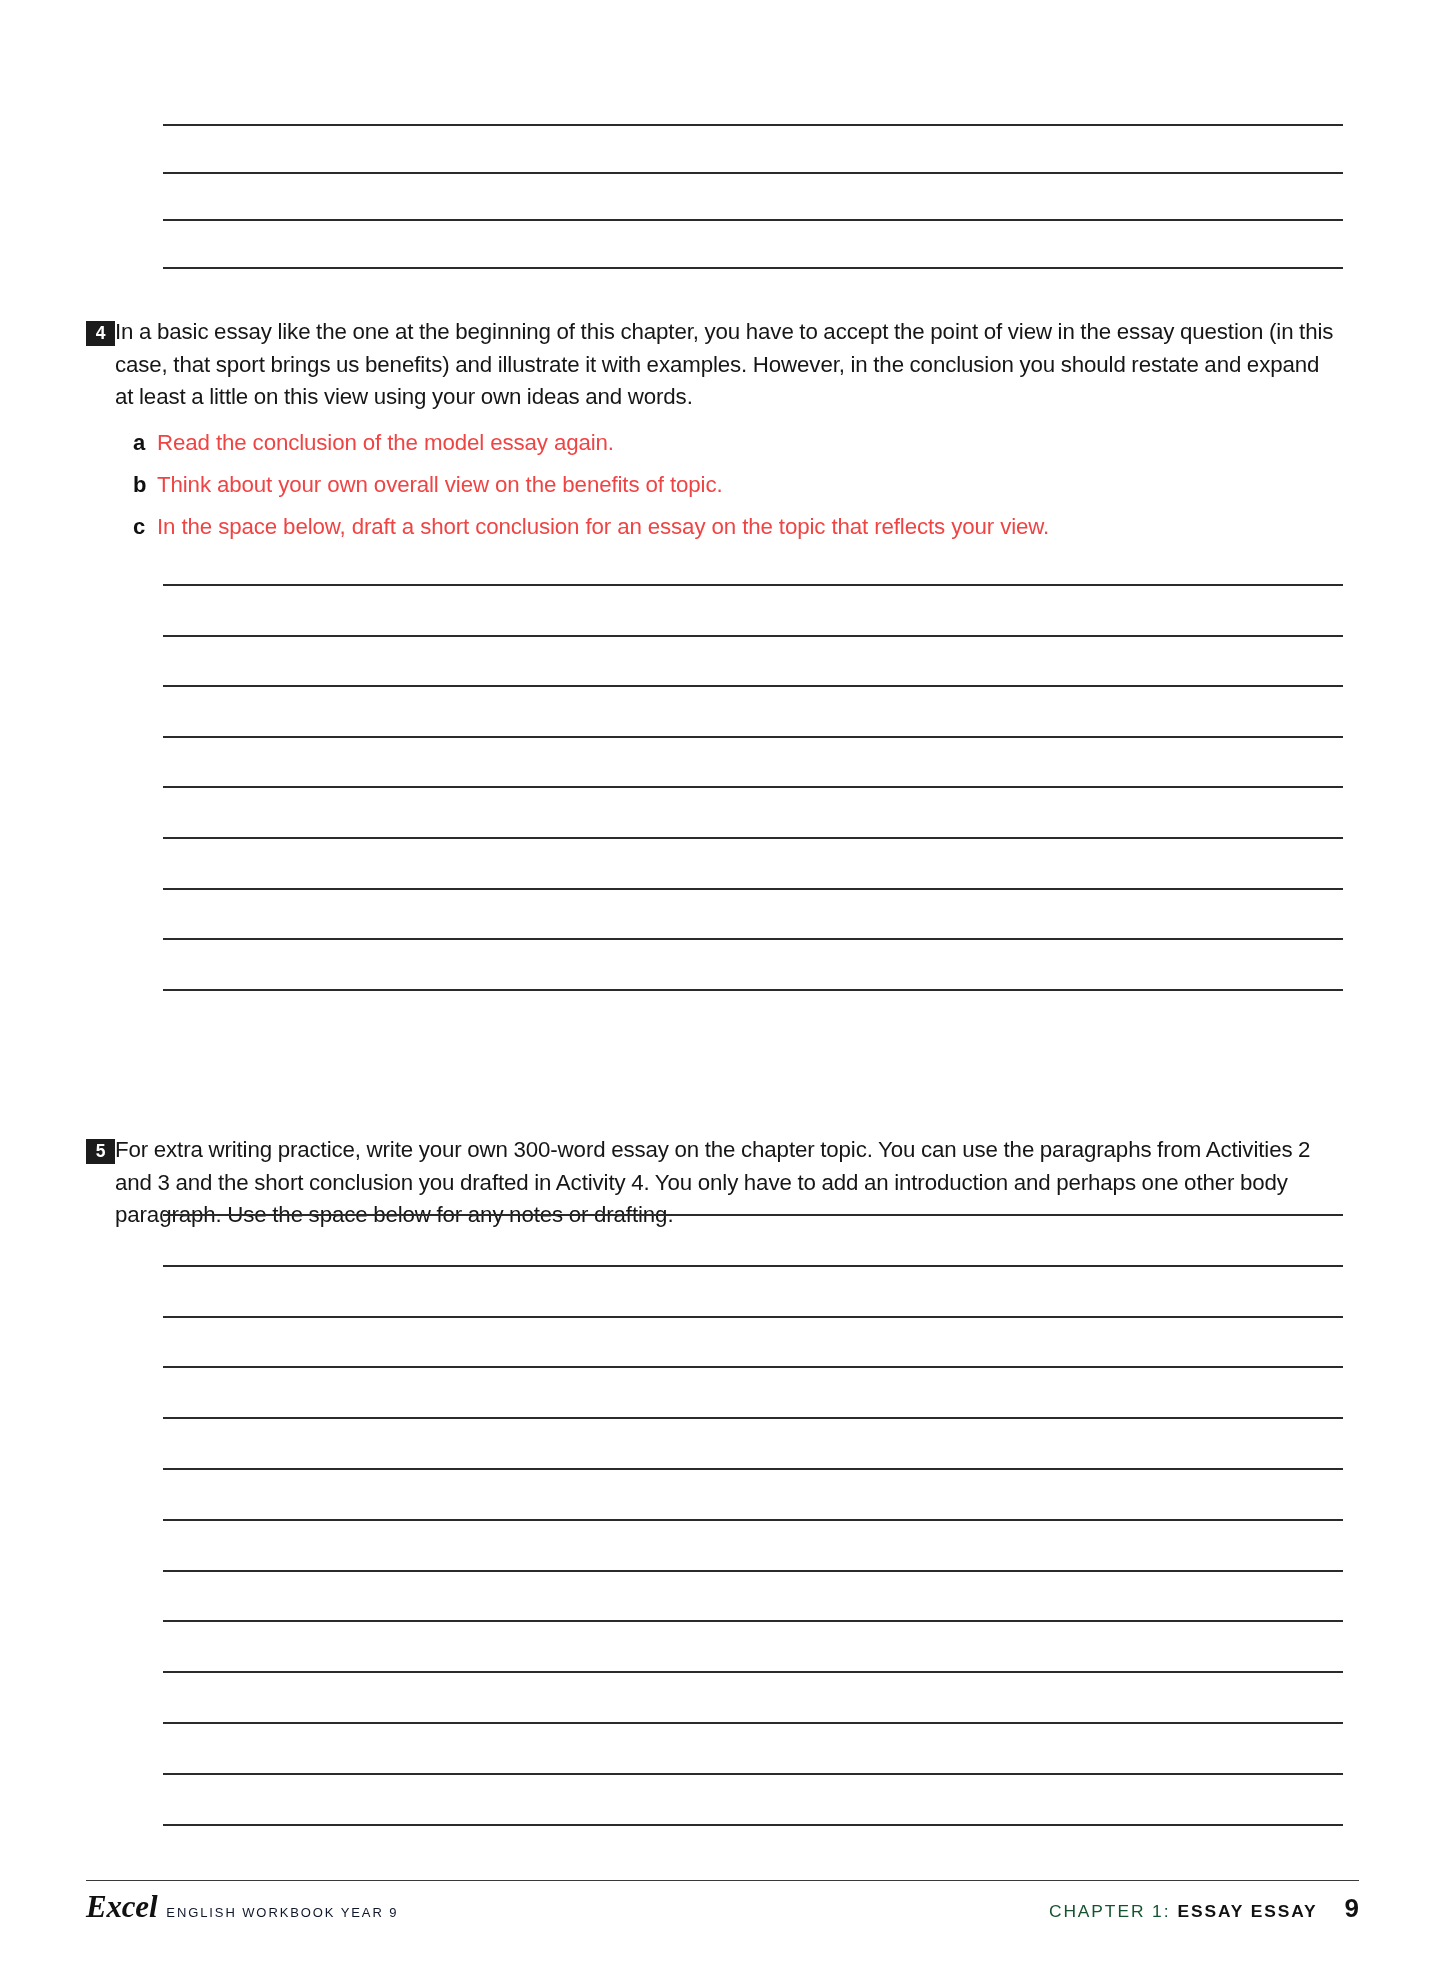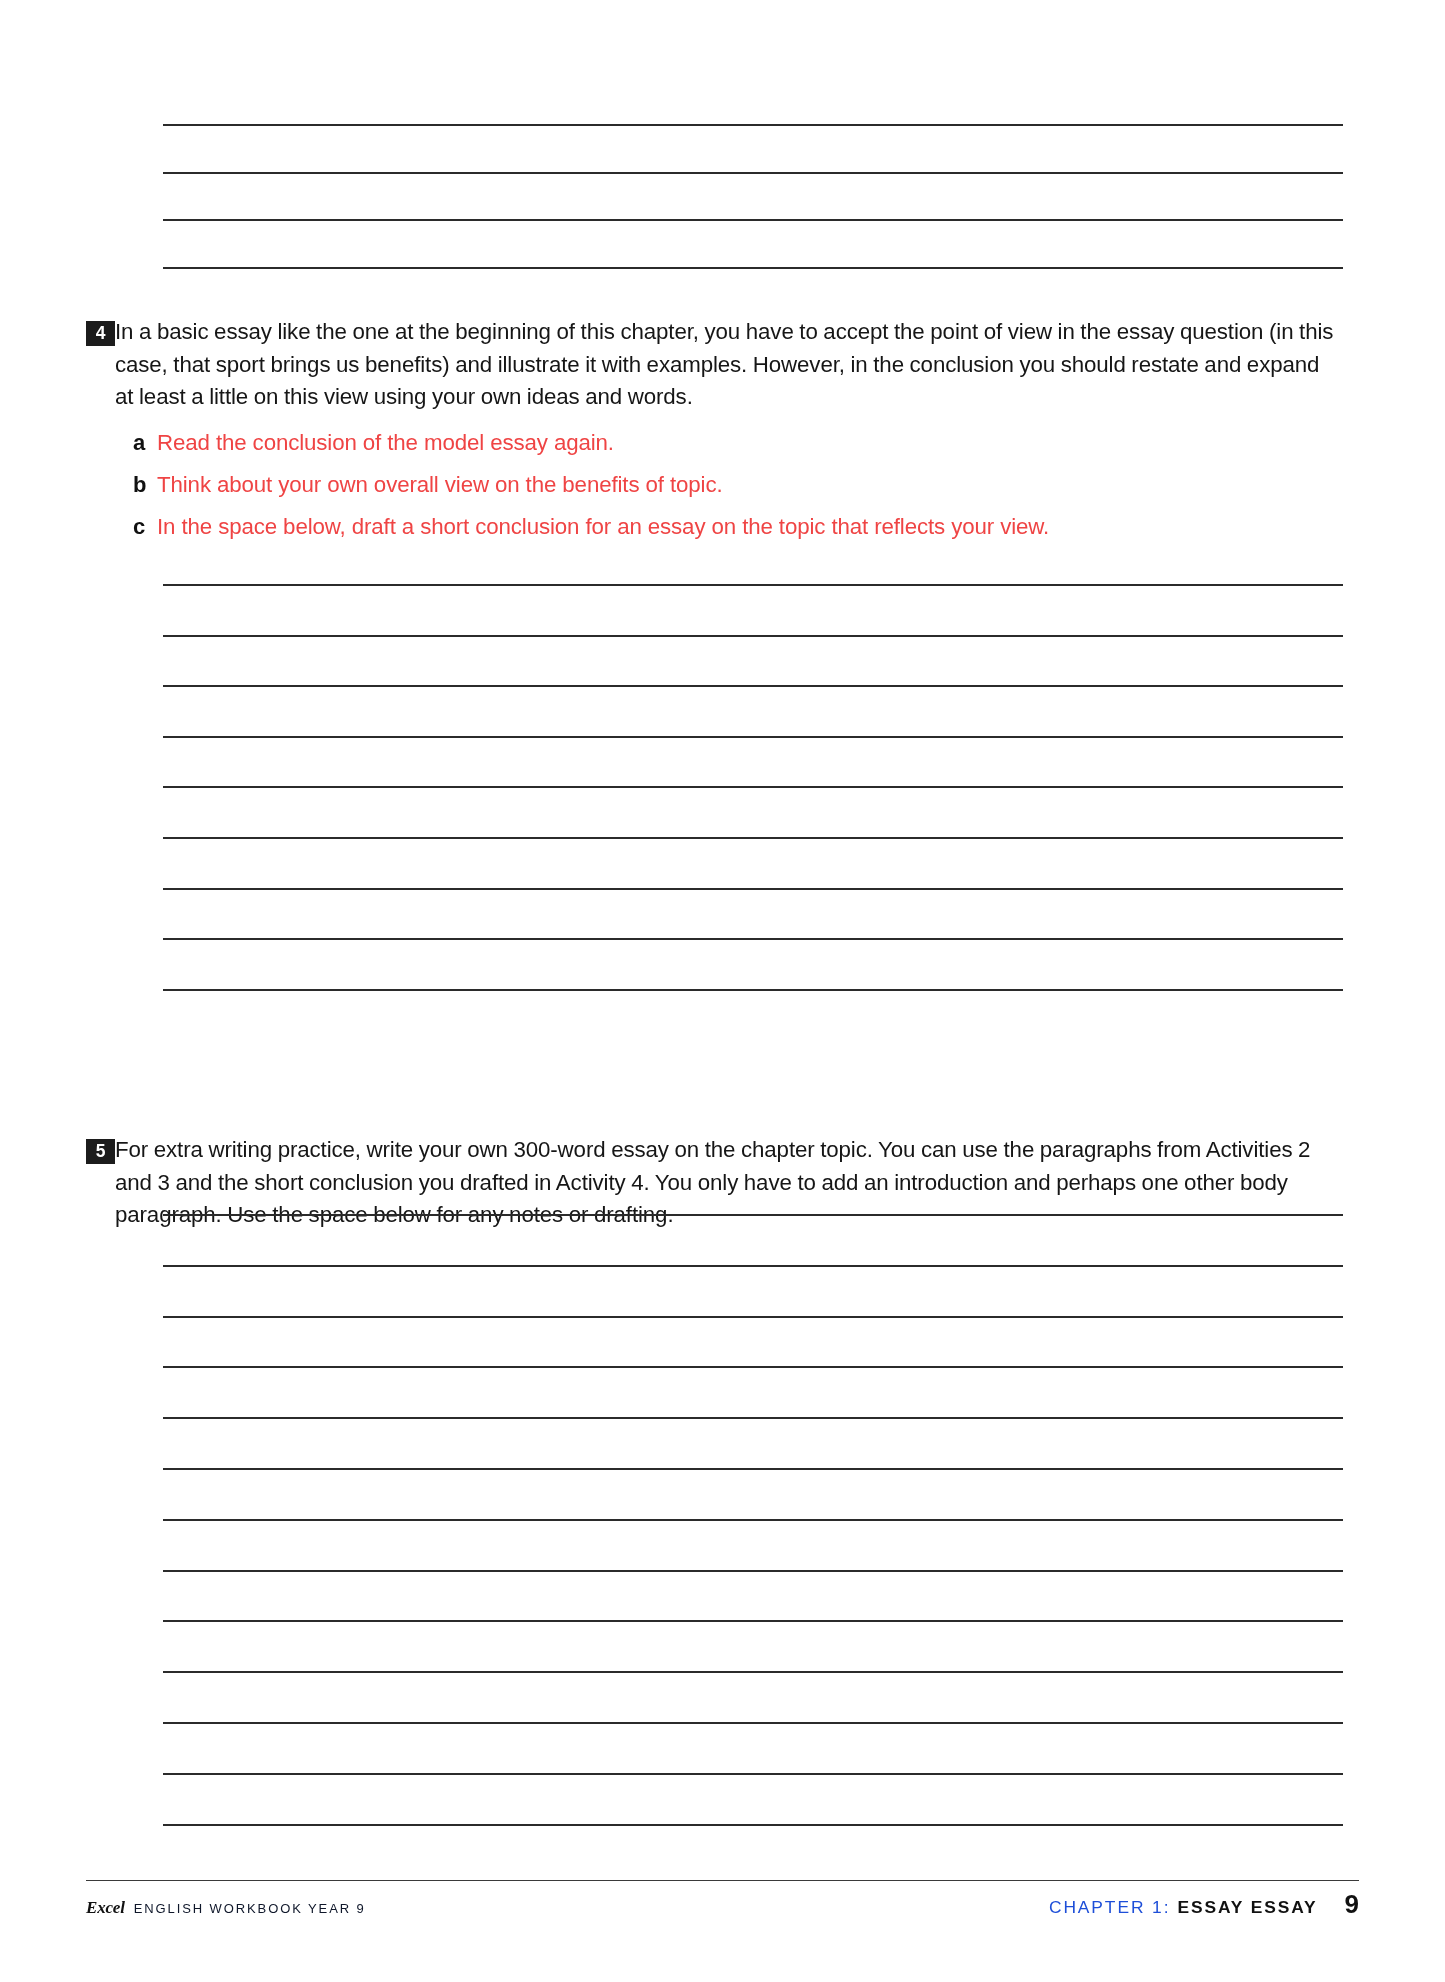--- a/index.html
+++ b/index.html
@@ -132,39 +132,39 @@
   }
   .footer-left {
     display: flex;
     align-items: baseline;
     white-space: nowrap;
   }
   .brand {
     font-family: "Liberation Serif", serif;
     font-weight: bold;
     font-style: italic;
-    font-size: 17px;
+    font-size: 31px;
     color: #111111;
     letter-spacing: -0.2px;
   }
   .footer-caps {
     font-size: 13px;
     letter-spacing: 1.9px;
     color: #0f172a;
     margin-left: 9px;
   }
   .footer-right {
     display: flex;
     align-items: baseline;
     white-space: nowrap;
   }
   .chapter-label {
     font-size: 17.4px;
     letter-spacing: 1.9px;
-    color: #1d4ed8;
+    color: #14532d;
   }
   .chapter-title {
     font-size: 17.4px;
     letter-spacing: 1.9px;
     font-weight: bold;
     color: #111111;
     margin-left: 7px;
   }
   .page-number {
     font-size: 26px;

